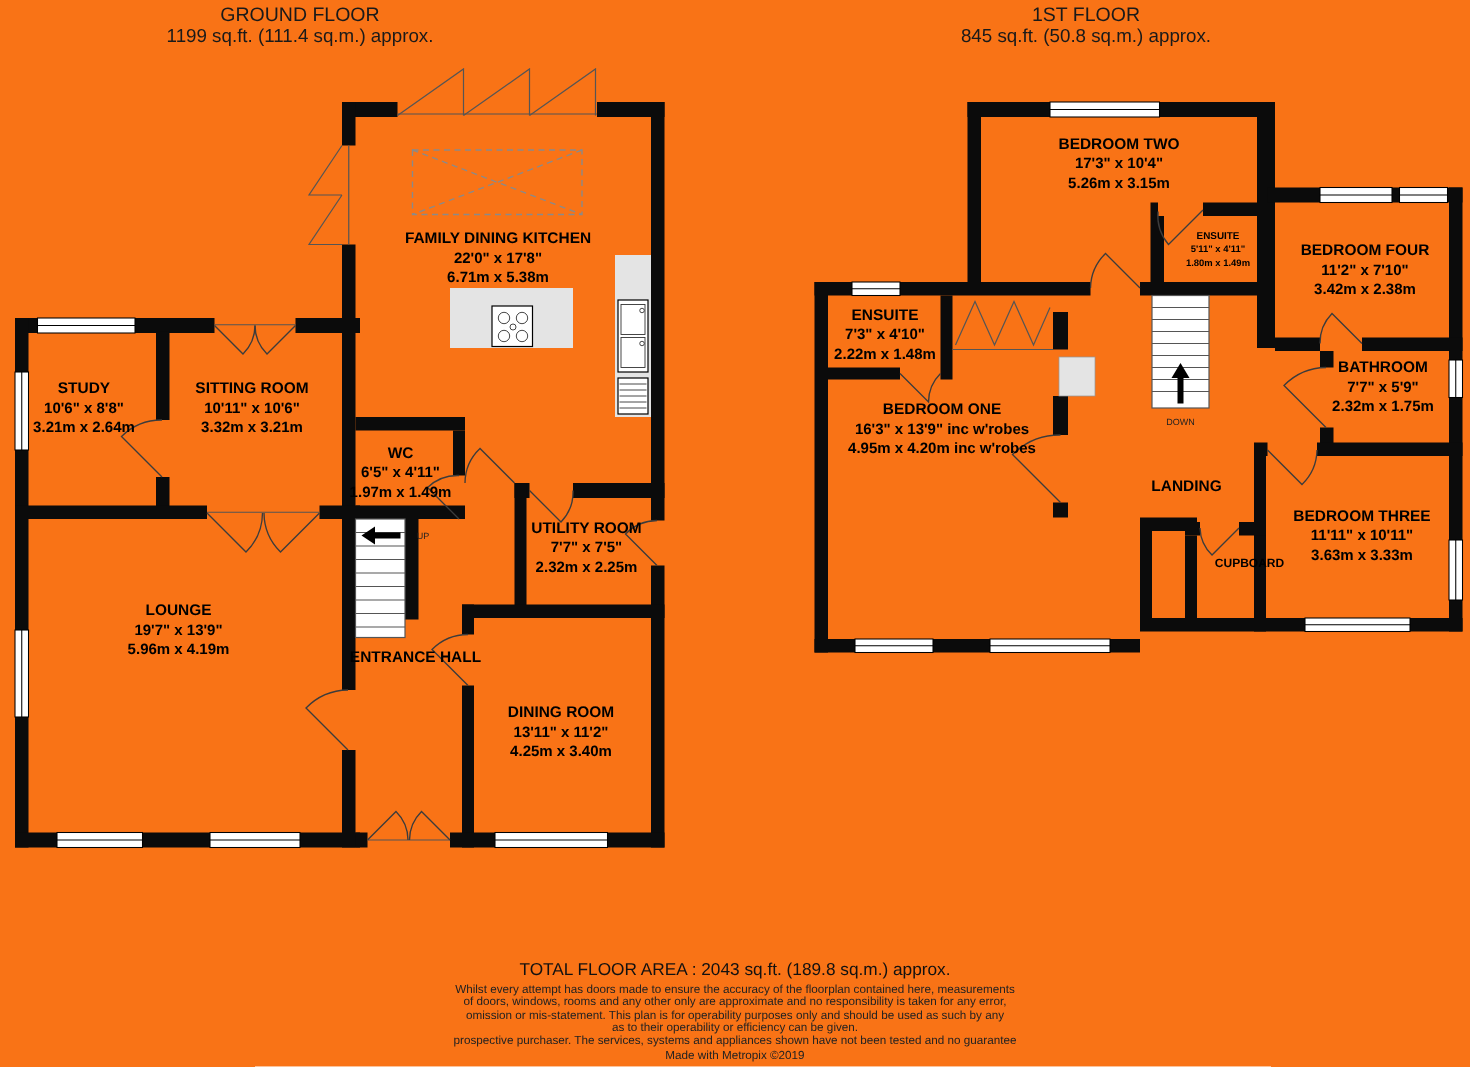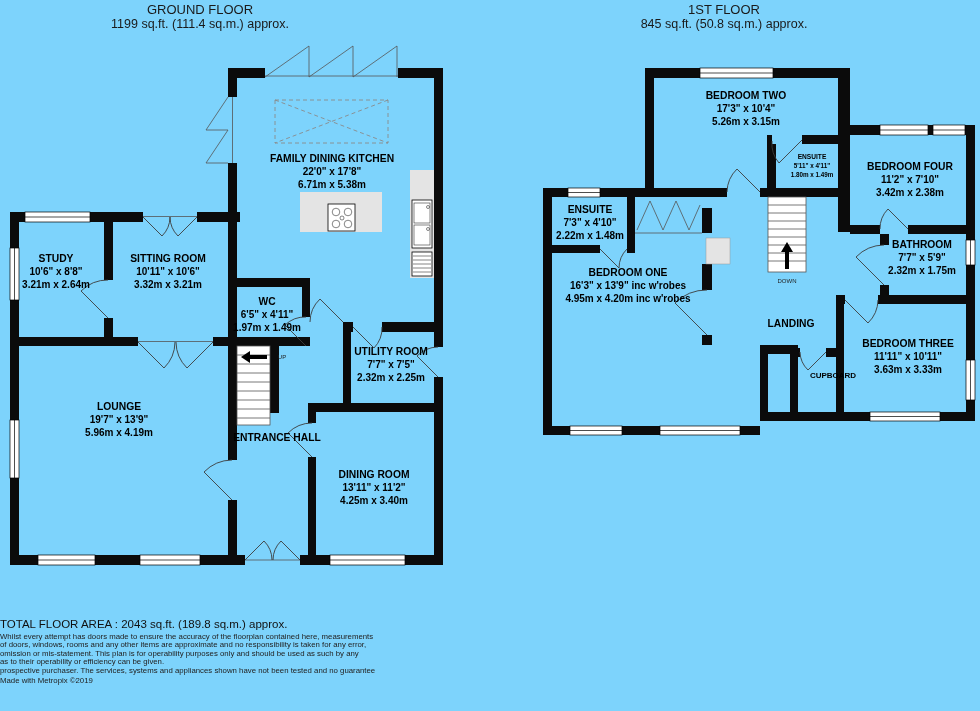--- a/index.html
+++ b/index.html
@@ -1,16 +1,16 @@
 <!DOCTYPE html>
 <html><head>
 <meta charset="utf-8">
 <style>
   html,body{margin:0;padding:0;background:#fff;}
-  .page{position:relative;width:980px;height:711px;background:#7dd3fc;overflow:hidden;
+  .page{position:relative;width:980px;height:711px;background:#f97316;overflow:hidden;
         font-family:"Liberation Sans",sans-serif;color:#111;}
   .hdr{position:absolute;top:2px;text-align:center;}
   #hdr-ground{left:60px;width:280px;}
   #hdr-first{left:584px;width:280px;}
   .hdr-title{font-size:13px;line-height:15px;color:#1a1a1a;}
   .hdr-sub{font-size:12.5px;line-height:15px;color:#1a1a1a;text-align:center;}
   svg{position:absolute;left:0;top:0;}
   .wall{fill:#0b0b0b;}
   .win{fill:#ffffff;stroke:#000;stroke-width:.7;}
   .winline{stroke:#000;stroke-width:.7;}
@@ -24,21 +24,21 @@
   .tread{stroke:#555;stroke-width:.8;}
   .arrow{stroke:#000;stroke-width:4;}
   .arrowhead{fill:#000;}
   text{fill:#000;}
   .rname{font-family:"Liberation Sans",sans-serif;font-weight:700;font-size:10.3px;text-anchor:middle;}
   .rdim{font-family:"Liberation Sans",sans-serif;font-weight:700;font-size:10px;text-anchor:middle;}
   .tinyname{font-family:"Liberation Sans",sans-serif;font-weight:700;font-size:6.6px;text-anchor:middle;}
   .tinydim{font-family:"Liberation Sans",sans-serif;font-weight:700;font-size:6.3px;text-anchor:middle;}
   .lblsm{font-family:"Liberation Sans",sans-serif;font-weight:700;font-size:8px;text-anchor:middle;}
   .updown{font-family:"Liberation Sans",sans-serif;font-weight:400;font-size:6px;text-anchor:middle;fill:#222;}
-  .footer{position:absolute;left:0;top:618px;width:980px;text-align:left;}
+  .footer{position:absolute;left:0;top:641px;width:980px;text-align:center;}
   .total{font-size:11.5px;color:#111;margin-bottom:3px;}
   .disc div{font-size:7.8px;line-height:8.4px;color:#222;}
   .credit{font-size:7.8px;line-height:9px;color:#222;margin-top:1px;}
 </style>
 </head>
 <body>
 
 <div class="page">
 
   <div class="hdr" id="hdr-ground">
@@ -334,21 +334,21 @@
 
         <text class="lblsm" x="833" y="378">CUPBOARD</text>
       </g>
     </g>
   </svg>
 
   <div class="footer">
     <div class="total">TOTAL FLOOR AREA : 2043 sq.ft. (189.8 sq.m.) approx.</div>
     <div class="disc">
       <div>Whilst every attempt has doors made to ensure the accuracy of the floorplan contained here, measurements</div>
-      <div>of doors, windows, rooms and any other items are approximate and no responsibility is taken for any error,</div>
+      <div>of doors, windows, rooms and any other only are approximate and no responsibility is taken for any error,</div>
       <div>omission or mis-statement. This plan is for operability purposes only and should be used as such by any</div>
       <div>as to their operability or efficiency can be given.</div>
       <div>prospective purchaser. The services, systems and appliances shown have not been tested and no guarantee</div>
     </div>
     <div class="credit">Made with Metropix ©2019</div>
   </div>
 
 </div>
 
 </body></html>

